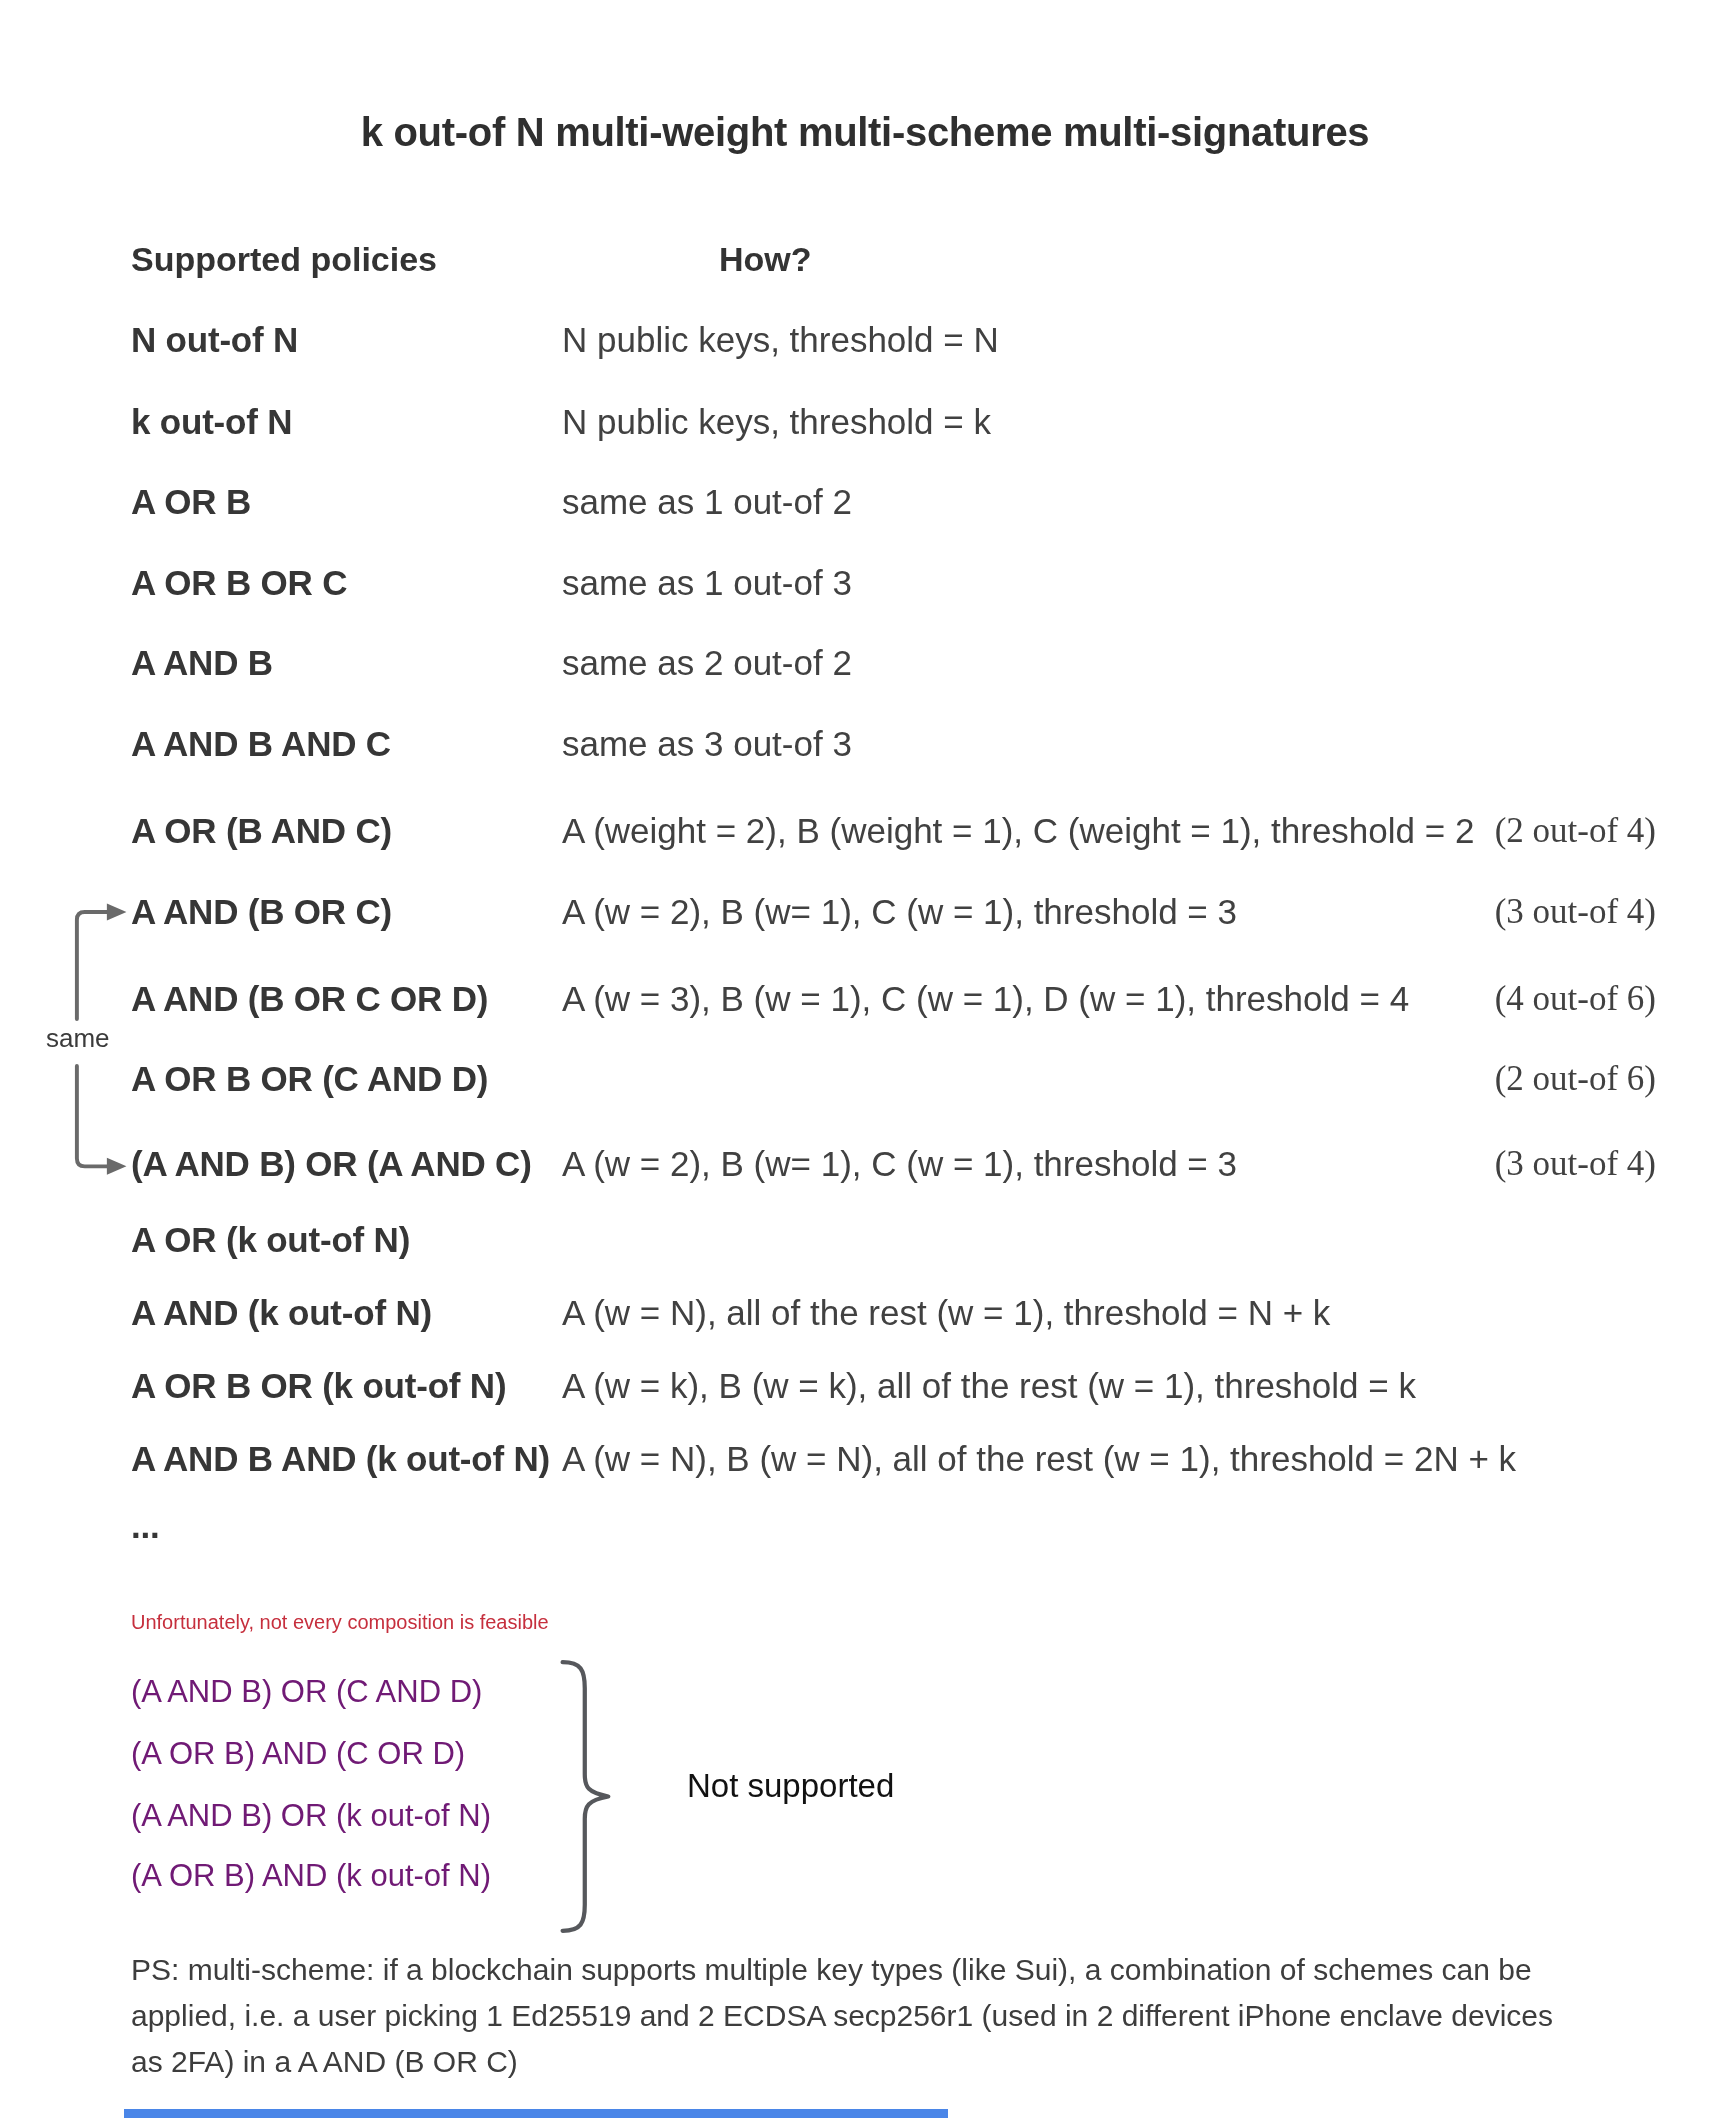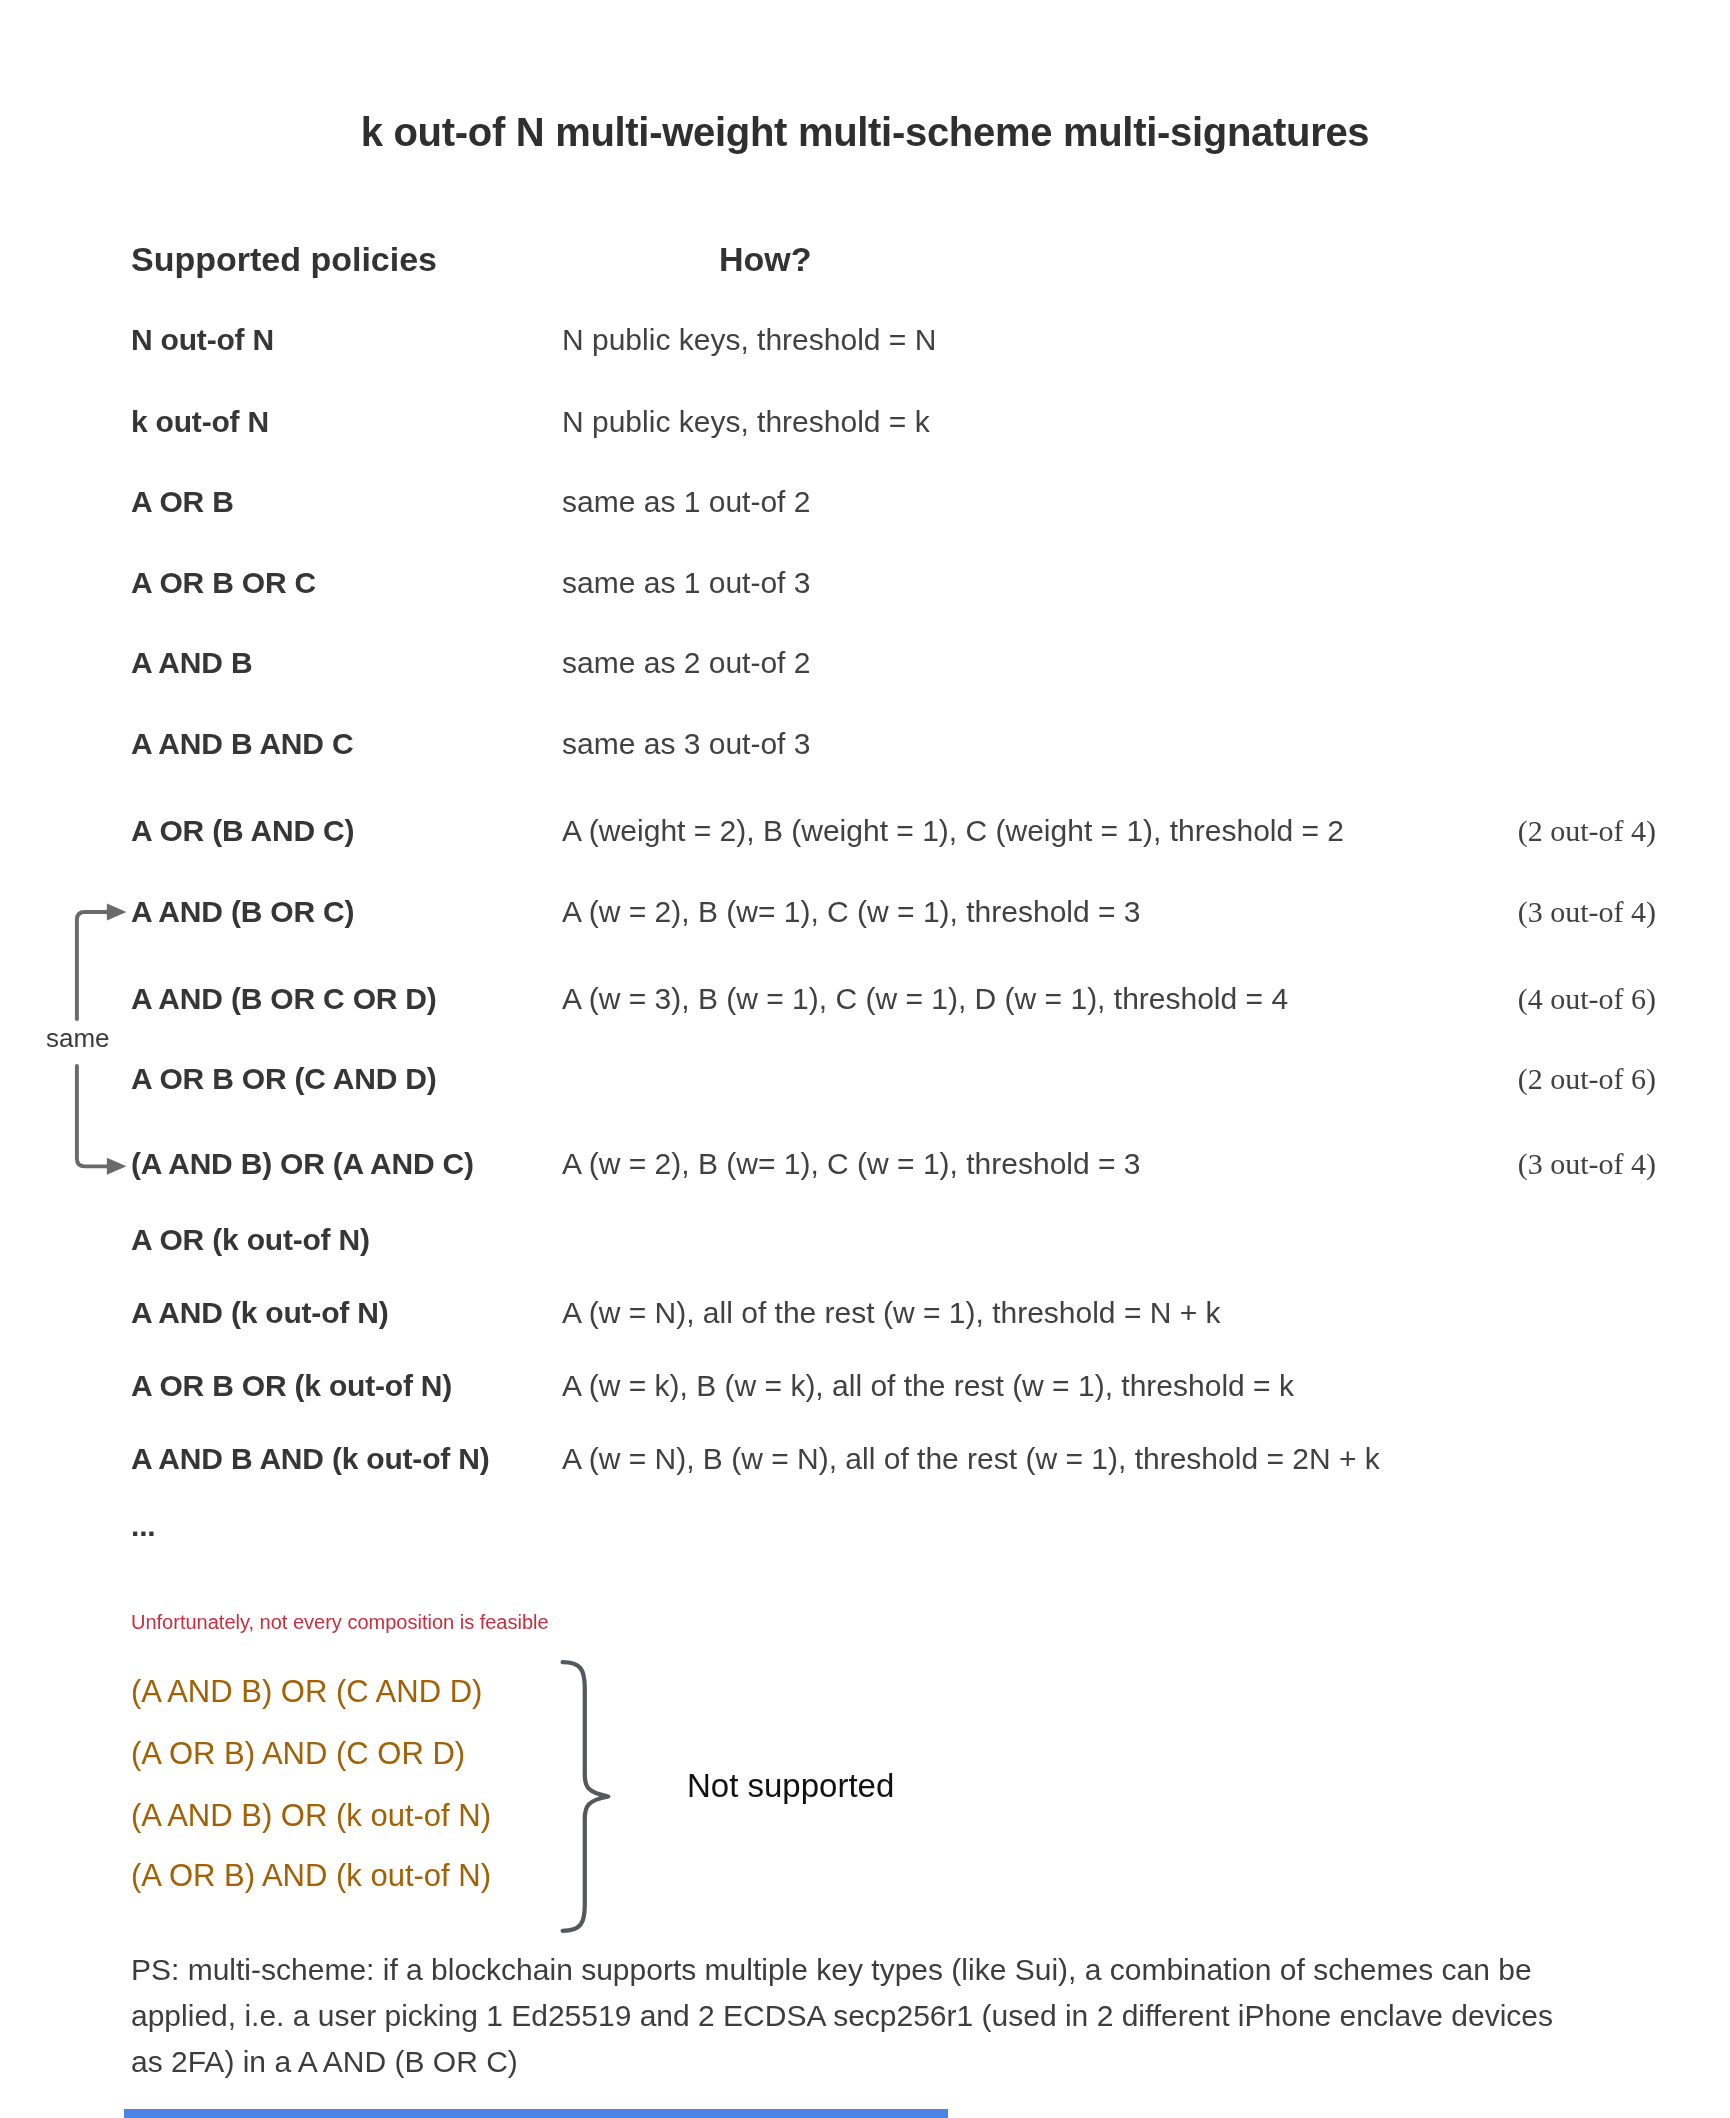--- a/index.html
+++ b/index.html
@@ -25,41 +25,41 @@
     width:1541px; height:1567px;
   }
   .thead{
     position:absolute; top:240px; left:0; width:100%; height:40px;
     font-size:34px; font-weight:700; color:#333333;
   }
   .thead .hpol{position:absolute; left:0; white-space:nowrap;}
   .thead .hhow{position:absolute; left:588px; white-space:nowrap;}
   .trow{
     position:absolute; left:0; width:100%; height:39px; line-height:39px;
-    font-size:30px; color:#414141;
+    font-size:35px; color:#414141;
   }
   .trow .pol{
     position:absolute; left:0;
     font-weight:700; color:#363636; letter-spacing:-0.2px;
     white-space:nowrap;
   }
   .trow .how{position:absolute; left:431px; white-space:nowrap;}
   .trow .badge{position:absolute; right:16px; width:274px; text-align:right; white-space:nowrap;font-family:Liberation Serif, serif;}
   .same-label{
     position:absolute; left:46px; top:1023px;
     font-size:26px; color:#3b3b3b; line-height:31px;
   }
   .same-svg{position:absolute; left:39px; top:895px;}
   .red-head{
     position:absolute; left:131px; top:1603px;
     font-size:20px; color:#c62f3d; line-height:38px; white-space:nowrap;
   }
   .red-item{
     position:absolute; left:131px;
-    font-size:31px; color:#a16207; line-height:38px; white-space:nowrap;
+    font-size:31px; color:#701a75; line-height:38px; white-space:nowrap;
   }
   .brace-svg{position:absolute; left:560px; top:1658px;}
   .not-supported{
     position:absolute; left:643px; top:1767px;
     font-size:33px; color:#111111; line-height:38px; white-space:nowrap;margin-left:44px;
   }
   .ps{
     position:absolute; left:131px; top:1947px; width:1515px;
     font-size:30px; color:#3d3d3d;
   }

